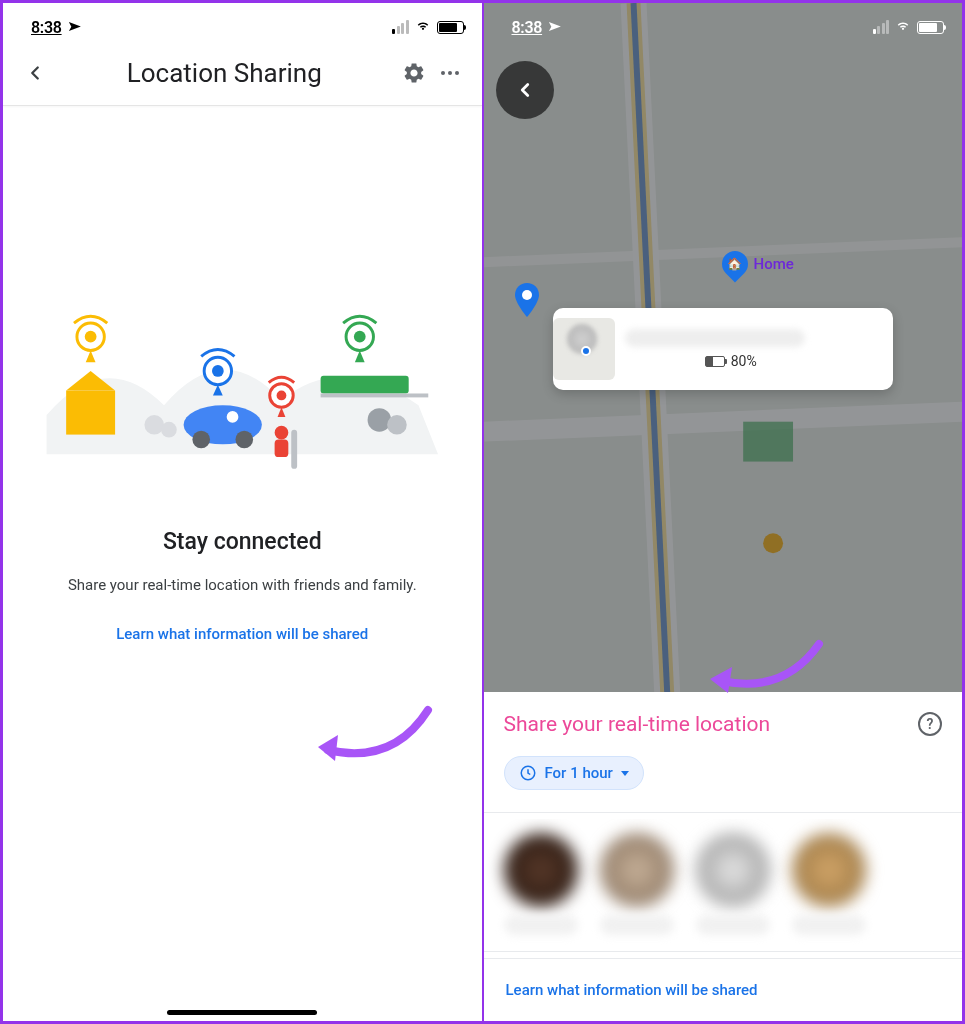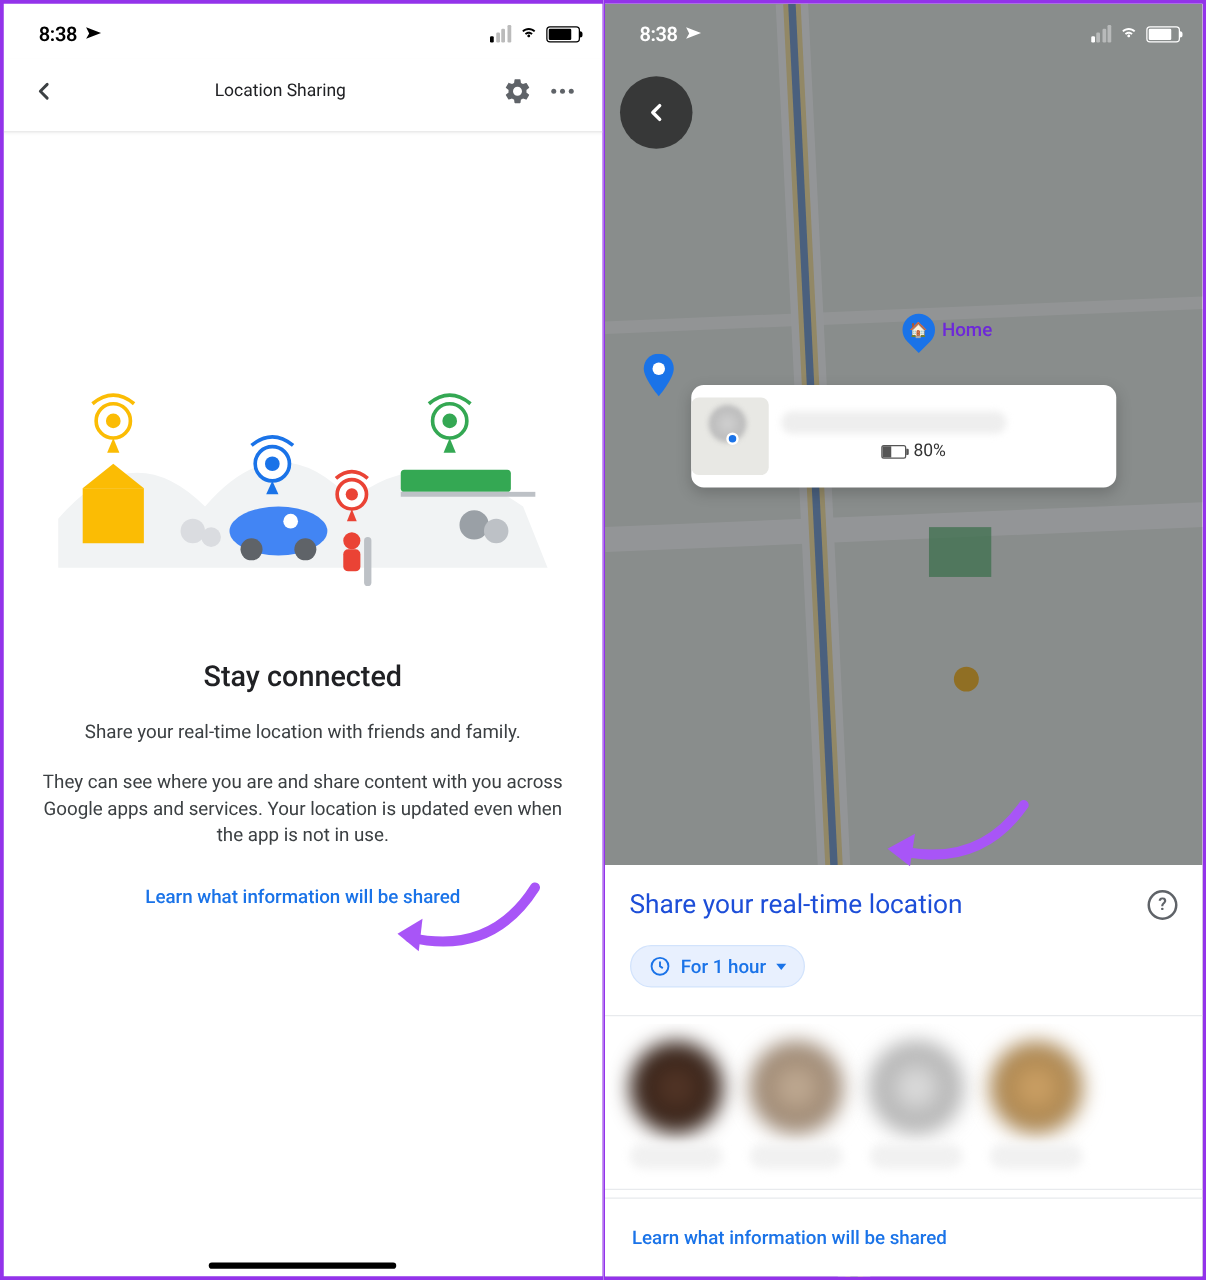--- a/index.html
+++ b/index.html
@@ -4,38 +4,38 @@
 <style>
   * { margin: 0; padding: 0; box-sizing: border-box; font-family: -apple-system, BlinkMacSystemFont, 'Segoe UI', Roboto, Arial, sans-serif; }
   body { background: #fff; width: 965px; height: 1024px; overflow: hidden; }
   .container { display: flex; width: 965px; height: 1024px; }
   .panel { flex: 1; border: 3px solid #9333ea; position: relative; overflow: hidden; background: #fff; }
   .panel-left { border-right: 1.5px solid #9333ea; }
   .panel-right { border-left: 1.5px solid #9333ea; }
 
   
   .status-bar { display: flex; align-items: center; justify-content: space-between; padding: 10px 18px 6px 28px; height: 44px; }
-  .status-time { font-size: 16px; font-weight: 600; letter-spacing: -0.3px; display:flex; align-items:center; gap:4px; }
+  .status-time { font-size: 16px; font-weight: 600; letter-spacing: -0.3px; display:flex; align-items:center; gap:4px;text-decoration:underline; }
   .status-icons { display: flex; align-items: center; gap: 5px; }
   .signal-bars { display: flex; align-items: flex-end; gap: 1.5px; }
   .signal-bars span { width: 3px; background: #000; border-radius: 1px; }
   .signal-bars span:nth-child(1){height:5px;}
   .signal-bars span:nth-child(2){height:8px;background:#bbb;}
   .signal-bars span:nth-child(3){height:11px;background:#bbb;}
   .signal-bars span:nth-child(4){height:14px;background:#bbb;}
   .wifi-icon svg { width: 18px; height: 18px; }
   .battery { width: 27px; height: 13px; border: 1.5px solid #000; border-radius: 3px; position: relative; display:flex; align-items:center; padding:1px;}
   .battery::after { content:''; position:absolute; right:-3px; top:3.5px; width:2px; height:5px; background:#000; border-radius:0 2px 2px 0;}
   .battery .fill { background:#000; height:100%; width:80%; border-radius:1px;}
   .nav-arrow-icon svg{width:14px;height:14px; transform:rotate(45deg);}
 
   
   .header { display: flex; align-items: center; padding: 8px 14px 14px; border-bottom: 1px solid #e5e5e5; box-shadow: 0 1px 2px rgba(0,0,0,0.04); }
   .back-btn { width: 36px; height: 36px; display:flex; align-items:center; justify-content:center; }
-  .header-title { flex:1; text-align:center; font-size:14px; color:#202124; font-weight:400; }
+  .header-title { flex:1; text-align:center; font-size:26px; color:#202124; font-weight:400; }
   .gear-btn { width:36px; height:36px; display:flex; align-items:center; justify-content:center; color:#5f6368; }
   .dots-btn { width:36px; height:36px; display:flex; align-items:center; justify-content:center; color:#5f6368; gap:3px;}
   .dots-btn span{width:4px;height:4px;background:#5f6368;border-radius:50%;}
 
   
   .illustration { width: 100%; height: 300px; display:flex; align-items:center; justify-content:center; margin-top: 120px; }
   .illustration svg { width: 90%; }
 
   
   .content { text-align:center; padding: 0 28px; }
@@ -73,21 +73,21 @@
   .info-card .thumb .av{position:absolute; top:6px; left:14px; width:30px; height:30px; background:radial-gradient(circle,#d0d0d0,#b0b0b0); border-radius:50%; filter:blur(2px);}
   .info-card .body{flex:1; position:relative;}
   .info-card .blur-line{height:18px; width:180px; background:#eee; border-radius:10px; filter:blur(3px); margin-bottom:6px;}
   .info-card .bat-row{display:flex; align-items:center; gap:6px; font-size:14px; color:#333; margin-left:80px;}
   .info-card .bat-ico{width:20px;height:11px;border:1.2px solid #555; border-radius:2px; position:relative;}
   .info-card .bat-ico::after{content:'';position:absolute;right:-3px;top:2.5px;width:2px;height:5px;background:#555;border-radius:0 1px 1px 0;}
   .info-card .bat-ico .f{height:100%;width:40%;background:#555;}
 
   .sheet { position:absolute; bottom:0; left:0; right:0; background:#fff; z-index:10; border-radius:0; padding-top:20px; }
   .sheet-header { display:flex; align-items:center; justify-content:space-between; padding: 0 20px 18px; }
-  .sheet-title { font-size:21px; color:#1d4ed8; }
+  .sheet-title { font-size:21px; color:#ec4899; }
   .help-btn { width:24px; height:24px; border:2px solid #5f6368; border-radius:50%; display:flex; align-items:center; justify-content:center; color:#5f6368; font-size:14px; font-weight:600;}
 
   .chip { display:inline-flex; align-items:center; gap:8px; border:1px solid #d2e3fc; background:#e8f0fe; padding:7px 14px; border-radius:18px; margin:2px 20px 16px; color:#1a73e8; font-size:15px; font-weight:500; }
   .chip svg{width:18px;height:18px;}
   .chip .tri{width:0;height:0;border-left:4px solid transparent;border-right:4px solid transparent;border-top:5px solid #1a73e8;}
 
   .divider{height:1px;background:#e8eaed;margin:6px 0;}
   .contacts-row{display:flex; gap:22px; padding:14px 20px 10px; overflow:hidden;}
   .contact{display:flex; flex-direction:column; align-items:center; gap:8px;}
   .contact .av{width:74px;height:74px;border-radius:50%; filter:blur(8px);}
@@ -194,21 +194,20 @@
         <circle cx="145" cy="155" r="8" fill="#dadce0"></circle>
         <circle cx="360" cy="145" r="12" fill="#9aa0a6"></circle>
         <circle cx="378" cy="150" r="10" fill="#bdc1c6"></circle>
         <rect x="270" y="155" width="6" height="40" rx="3" fill="#bdc1c6"></rect>
       </svg>
     </div>
 
     <div class="content">
       <div class="heading">Stay connected</div>
       <div class="sub1">Share your real-time location with friends and family.</div>
-      <div class="sub2">They can see where you are and share content with you across Google apps and services. Your location is updated even when the app is not in use.</div>
       <a class="learn-link">Learn what information will be shared</a>
     </div>
 
     <div class="arrow-annot" style="left:310px; top:702px;">
       <svg viewBox="0 0 120 70">
           <path d="M115 5 Q80 60 15 45" fill="none" stroke="#a855f7" stroke-width="8" stroke-linecap="round"></path>
           <polygon points="5,42 25,30 22,56" fill="#a855f7"></polygon>
         </svg>
     </div>
 

